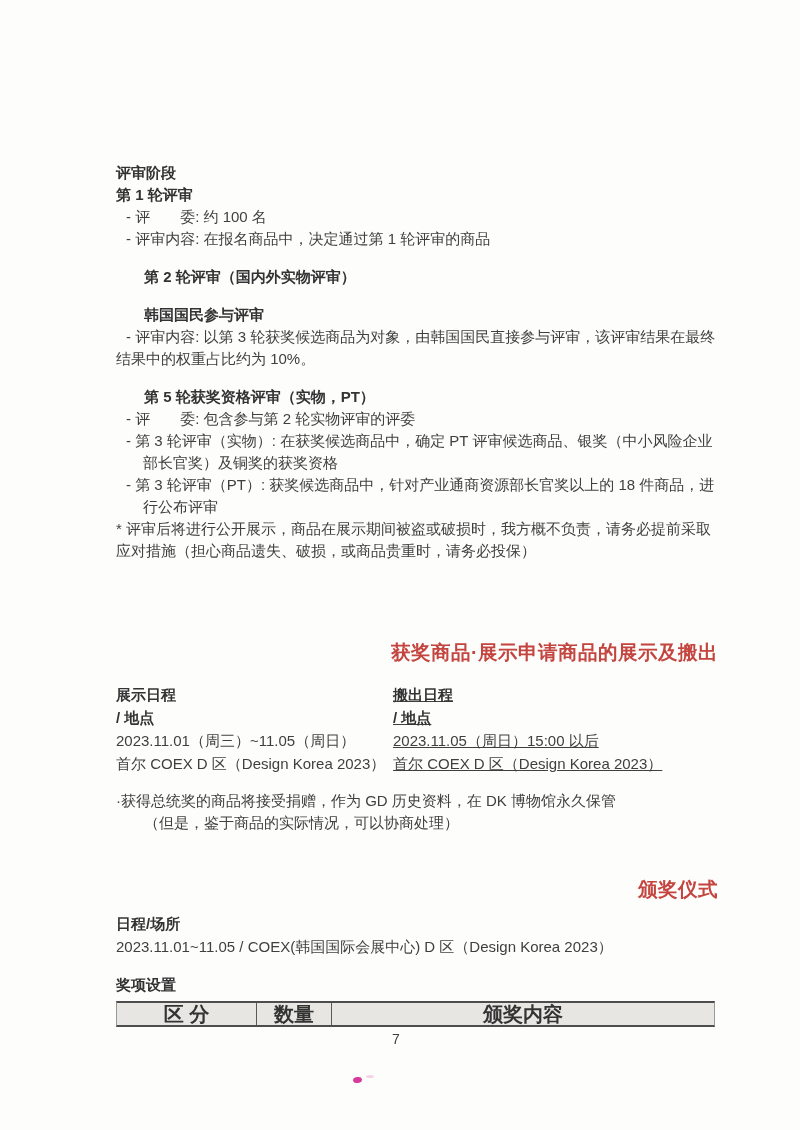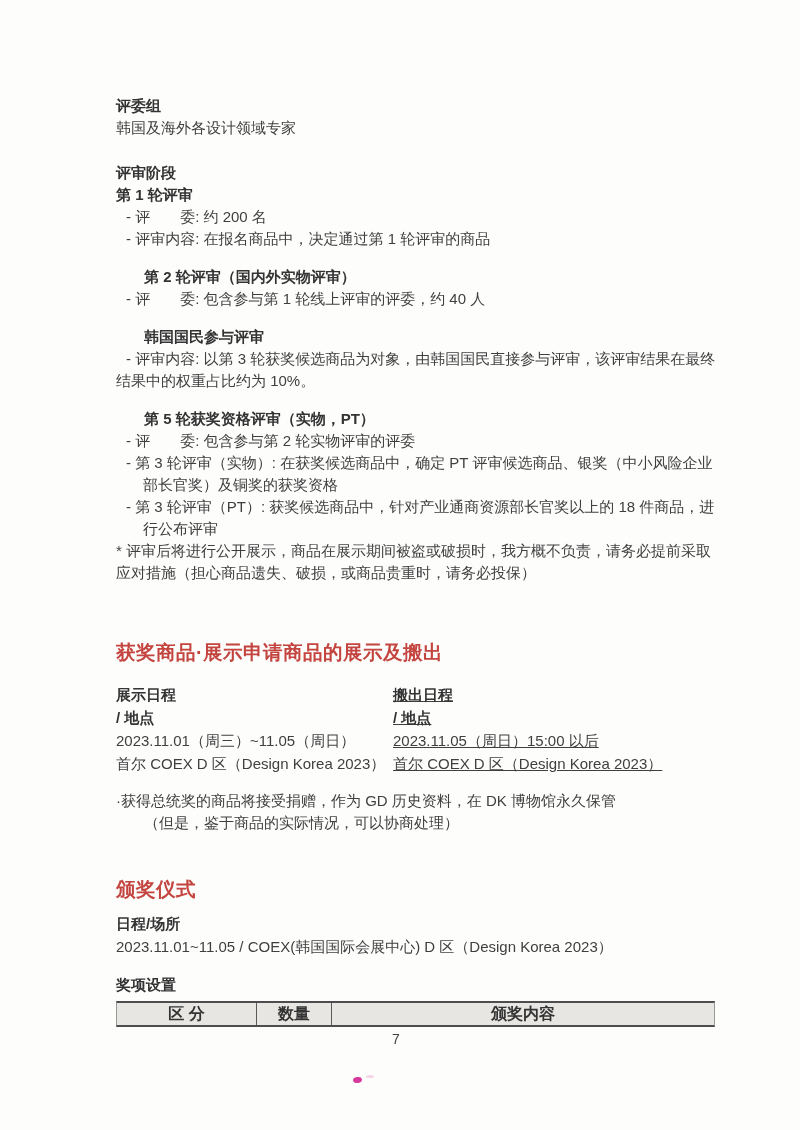--- a/index.html
+++ b/index.html
@@ -16,21 +16,21 @@
     width: 800px; height: 1130px;
     background: #fdfdfc;
   }
   .sec { position: absolute; left: 116px; width: 602px; font-size: 15px; line-height: 22px; }
   .h { font-weight: bold; color: #333333; }
   .gap { margin-top: 16px; margin-left: 28px; }
   .b-flush { text-indent: 10px; }
   .b-hang { padding-left: 27px; text-indent: -17px; }
   .red-heading {
     font-size: 19.5px; font-weight: bold; color: #c4453f;
-    line-height: 26px; letter-spacing: 0.5px;
+    line-height: 26px; letter-spacing: 0.5px; text-align: right;
   }
   .sec-jury { top: 95px; }
   .sec-stages { top: 162px; }
   .sec-exh-head { top: 639px; }
   .sec-exh-cols { top: 683px; line-height: 23px; height: 95px; }
   .col-left { position: absolute; left: 0; top: 0; width: 272px; }
   .col-right { position: absolute; left: 277px; top: 0; width: 320px; text-decoration: underline; }
   .sec-donation { top: 790px; }
   .donation-indent { padding-left: 28px; }
   .sec-cer-head { top: 876px; }
@@ -41,21 +41,21 @@
     display: flex;
     width: 599px; height: 26px;
     background: #e7e6e3;
     border-top: 2px solid #4d4d4d;
     border-bottom: 2px solid #4d4d4d;
     border-left: 1px solid #9a9a96;
     border-right: 1px solid #9a9a96;
   }
   .awards-cell {
     display: flex; align-items: center; justify-content: center;
-    font-size: 16px; font-weight: bold; color: #333333;
+    font-size: 20px; font-weight: bold; color: #333333;
   }
   .awards-cell.c1 { width: 139px; }
   .awards-cell.c2 { width: 76px; border-left: 1px solid #5a5a5a; border-right: 1px solid #5a5a5a; text-align: center; }
   .awards-cell.c3 { flex: 1; }
   .page-number {
     position: absolute; left: 0; top: 1031px; width: 792px;
     text-align: center; font-size: 14px; color: #3f3f3f;
   }
   .scan-dot {
     position: absolute; left: 353px; top: 1077px;
@@ -67,34 +67,29 @@
     position: absolute; left: 366px; top: 1075px;
     width: 8px; height: 3px; border-radius: 50%;
     background: rgba(240, 189, 216, 0.65);
   }
 </style>
 </head>
 <body>
 
 <div class="page">
 
-  <div class="sec sec-jury">
-    <div class="h">评委组</div>
-    <div>韩国及海外各设计领域专家</div>
-  </div>
 
   <div class="sec sec-stages">
     <div class="h">评审阶段</div>
 
     <div class="h">第 1 轮评审</div>
-    <div class="b-flush">- 评　　委: 约 200 名</div>
+    <div class="b-flush">- 评　　委: 约 100 名</div>
     <div class="b-flush">- 评审内容: 在报名商品中，决定通过第 1 轮评审的商品</div>
 
     <div class="h gap">第 2 轮评审（国内外实物评审）</div>
-    <div class="b-flush">- 评　　委: 包含参与第 1 轮线上评审的评委，约 40 人</div>
 
     <div class="h gap">韩国国民参与评审</div>
     <div class="b-flush">- 评审内容: 以第 3 轮获奖候选商品为对象，由韩国国民直接参与评审，该评审结果在最终结果中的权重占比约为 10%。</div>
 
     <div class="h gap">第 5 轮获奖资格评审（实物，PT）</div>
     <div class="b-hang">- 评　　委: 包含参与第 2 轮实物评审的评委</div>
     <div class="b-hang">- 第 3 轮评审（实物）: 在获奖候选商品中，确定 PT 评审候选商品、银奖（中小风险企业部长官奖）及铜奖的获奖资格</div>
     <div class="b-hang">- 第 3 轮评审（PT）: 获奖候选商品中，针对产业通商资源部长官奖以上的 18 件商品，进行公布评审</div>
     <div>* 评审后将进行公开展示，商品在展示期间被盗或破损时，我方概不负责，请务必提前采取应对措施（担心商品遗失、破损，或商品贵重时，请务必投保）</div>
   </div>

